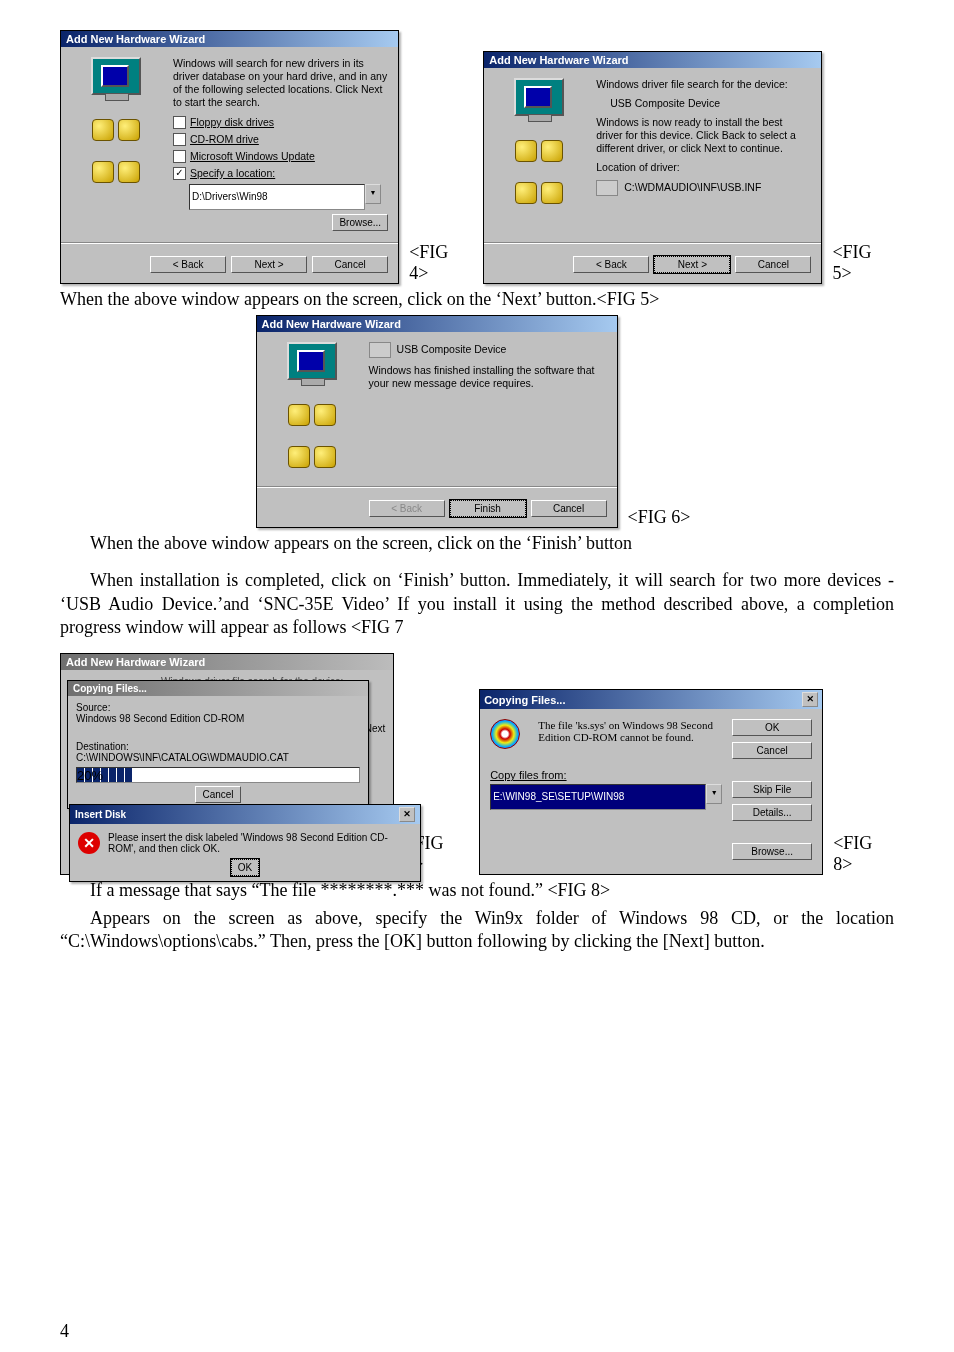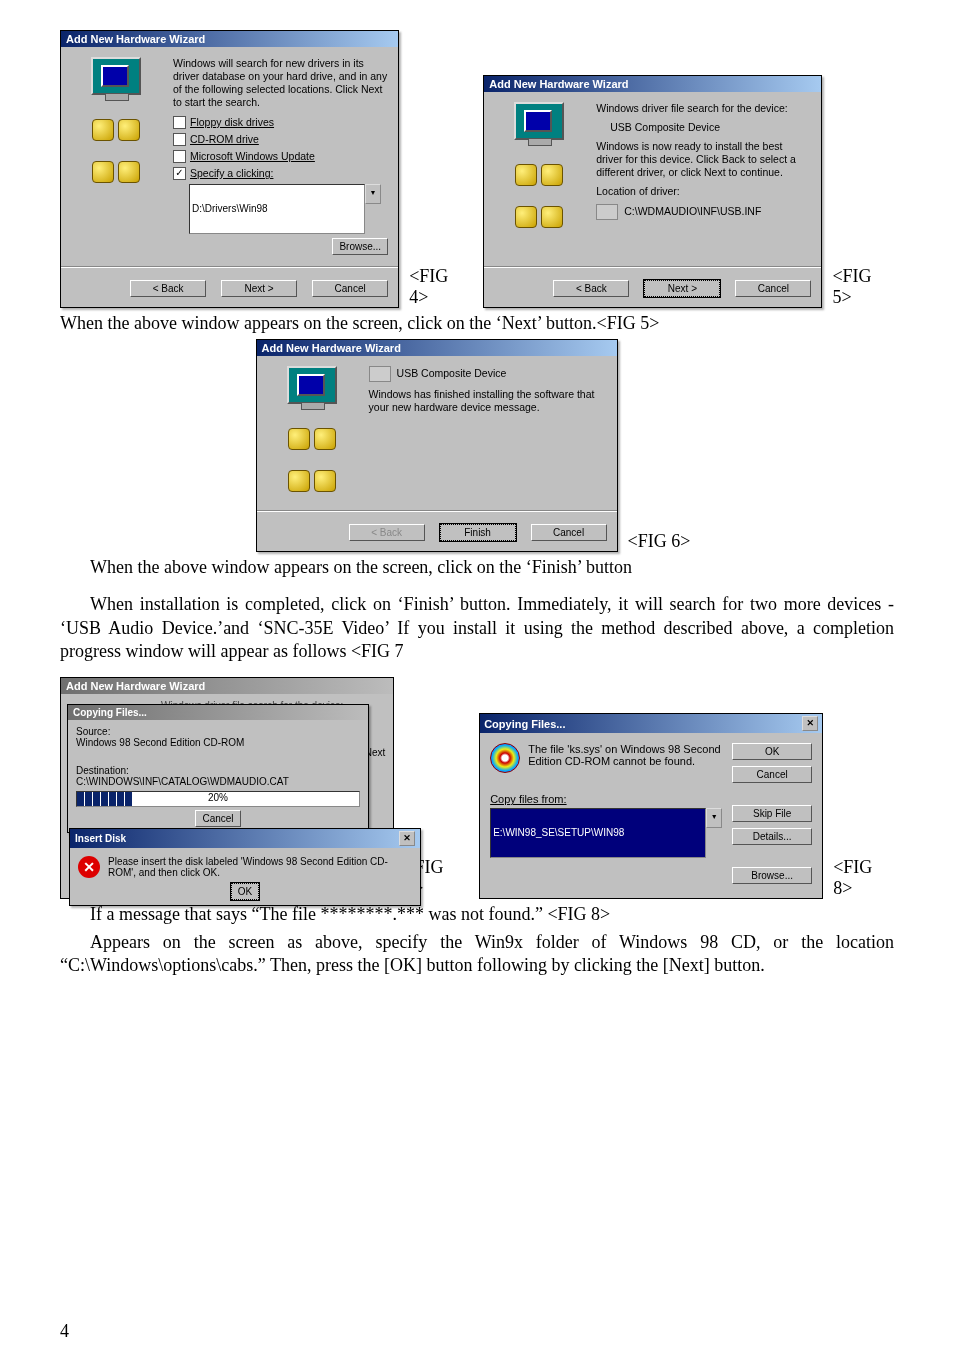--- a/index.html
+++ b/index.html
@@ -59,25 +59,25 @@
   .wiz-panel { flex: 1; color:#000; font-size: 10.5px; }
   .wiz-panel p { margin: 0 0 6px 0; line-height: 1.25; }
   .chk { display:flex; align-items:center; gap:4px; margin-bottom:4px; }
   .chkbox {
     width:11px; height:11px; border:1px solid #555; background:#fff;
     display:inline-flex; align-items:center; justify-content:center;
     font-size:10px; line-height:1; color:#000;
   }
   .txtfield {
     display:inline-block; width: 170px; height:16px; border:1px inset #888; background:#fff;
-    padding:16px 2px; font-size:10px; line-height:16px;
+    padding:4px 2px; font-size:10px; line-height:16px;
   }
   .dropbtn { width:14px; height:18px; border:1px outset #ddd; background:#c0c0c0; font-size:7px; text-align:center; line-height:16px; display:inline-block; }
   .hr { border-top:1px solid #888; border-bottom:1px solid #fff; margin: 4px 0 6px; }
-  .btnrow { display:flex; justify-content:flex-end; gap:15px; padding: 6px 10px 10px; }
+  .btnrow { display:flex; justify-content:flex-end; gap:5px; padding: 6px 10px 10px; }
   .btn, .btn-d {
     min-width: 62px; text-align:center; font-size:10px;
     padding: 2px 6px;
     border:1px solid; border-color:#fff #555 #555 #fff; background:#c0c0c0;
   }
   .btn.focus { border:1px dotted #000; outline:1px solid #000; }
   .btn-d { color:#888; }
   .mini-icon {
     display:inline-block; width:20px; height:14px;
     background:#ccc; border:1px solid #888; margin-right:6px; vertical-align:middle;
@@ -118,21 +118,21 @@
   .copydlg .titlebar { display:flex; justify-content:space-between; align-items:center; padding:2px 4px; }
   .closebox { width:14px; height:13px; background:#c0c0c0; border:1px outset #ddd; color:#000; font-size:9px; text-align:center; line-height:12px; }
   .copybody { display:flex; gap:10px; padding:10px 10px 6px 10px; }
   .copyleft { flex:1; }
   .copyright { width:80px; display:flex; flex-direction:column; gap:6px; }
   .combo { display:flex; }
   .combo .txtfield { flex:1; background:#00007b; color:#fff; }
 
   .progressbar { height:14px; border:1px inset #888; background:#fff; position:relative; margin-top:4px; }
   .progressbar .fill { height:100%; background:repeating-linear-gradient(90deg,#0a246a 0 7px,#fff 7px 8px); }
-  .progressbar .pct { position:absolute; width:100%; text-align:center; top:0; font-size:10px; }
+  .progressbar .pct { position:absolute; width:100%; text-align:left; top:0; font-size:13px; }
 
   .disc-icon { width:28px; height:28px; border-radius:50%; background: radial-gradient(circle,#fff 15%,#c00 25%,#ee1 45%,#0af 65%,#a0f 90%); border:1px solid #800; display:inline-block; }
 
   .x-icon { width:22px; height:22px; border-radius:50%; background:#d00; color:#fff; font-weight:bold; font-size:14px; display:inline-flex; align-items:center; justify-content:center; }
 
   .page-num { position:fixed; left:60px; bottom:10px; font-size:18px; }
 </style>
 </head>
 <body>
 
@@ -163,21 +163,21 @@
         <div class="chk">
             <span class="chkbox"></span>
             <span style="text-decoration:underline">CD-ROM drive</span>
           </div>
         <div class="chk">
             <span class="chkbox"></span>
             <span style="text-decoration:underline">Microsoft Windows Update</span>
           </div>
         <div class="chk">
             <span class="chkbox">✓</span>
-            <span style="text-decoration:underline">Specify a clicking:</span>
+            <span style="text-decoration:underline">Specify a location:</span>
           </div>
         <div style="margin-left:16px; display:flex;">
           <span class="txtfield">D:\Drivers\Win98</span>
             <span class="dropbtn">▼</span>
         </div>
         <div style="text-align:right; margin-top:6px;">
           <span class="btn">Browse...</span>
         </div>
       </div>
     </div>
@@ -240,21 +240,21 @@
             <div class="chip"></div>
             <div class="chip"></div>
           </div>
         <div class="icons-row">
             <div class="chip"></div>
             <div class="chip"></div>
           </div>
       </div>
       <div class="wiz-panel">
         <p><span class="mini-icon"></span><span>USB Composite Device</span></p>
-        <p>Windows has finished installing the software that your new hardware device message.</p>
+        <p>Windows has finished installing the software that your new message device requires.</p>
       </div>
     </div>
     <div class="hr"></div>
     <div class="btnrow">
       <span class="btn-d">&lt; Back</span>
       <span class="btn focus">Finish</span>
       <span class="btn">Cancel</span>
     </div>
   </div>
   <span class="figlabel">&lt;FIG 6&gt;</span>
@@ -312,21 +312,21 @@
 
   <div style="width:12px"></div>
 
   <div class="copydlg">
     <div class="titlebar">
       <span>Copying Files...</span>
       <span class="closebox">✕</span>
     </div>
     <div class="copybody">
       <div class="copyleft">
-        <div style="display:flex; gap:8px;">
+        <div style="display:flex; gap:18px;font-family:Liberation Serif, serif;">
           <span class="disc-icon"></span>
           <div>
             <div>The file 'ks.sys' on Windows 98 Second</div>
             <div>Edition CD-ROM cannot be found.</div>
           </div>
         </div>
         <div style="margin-top:20px;">
           <div style="text-decoration:underline">Copy files from:</div>
           <div class="combo" style="margin-top:3px;justify-content:flex-end;">
             <span class="txtfield" style="width:210px">E:\WIN98_SE\SETUP\WIN98</span>

